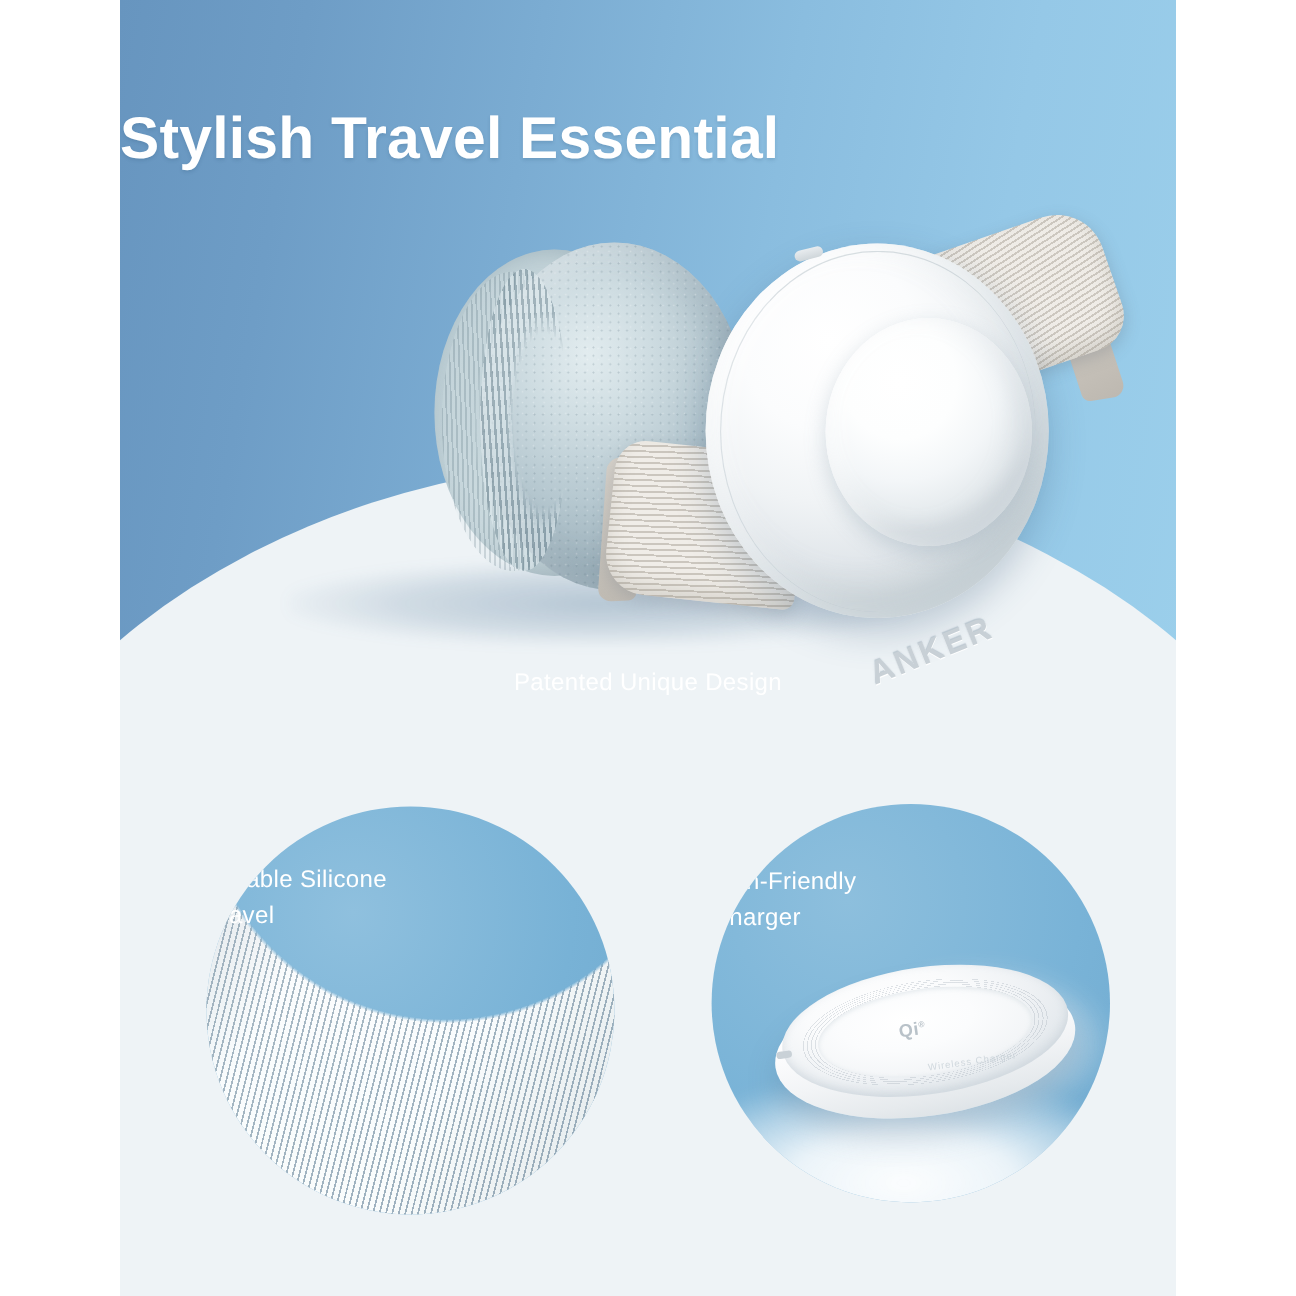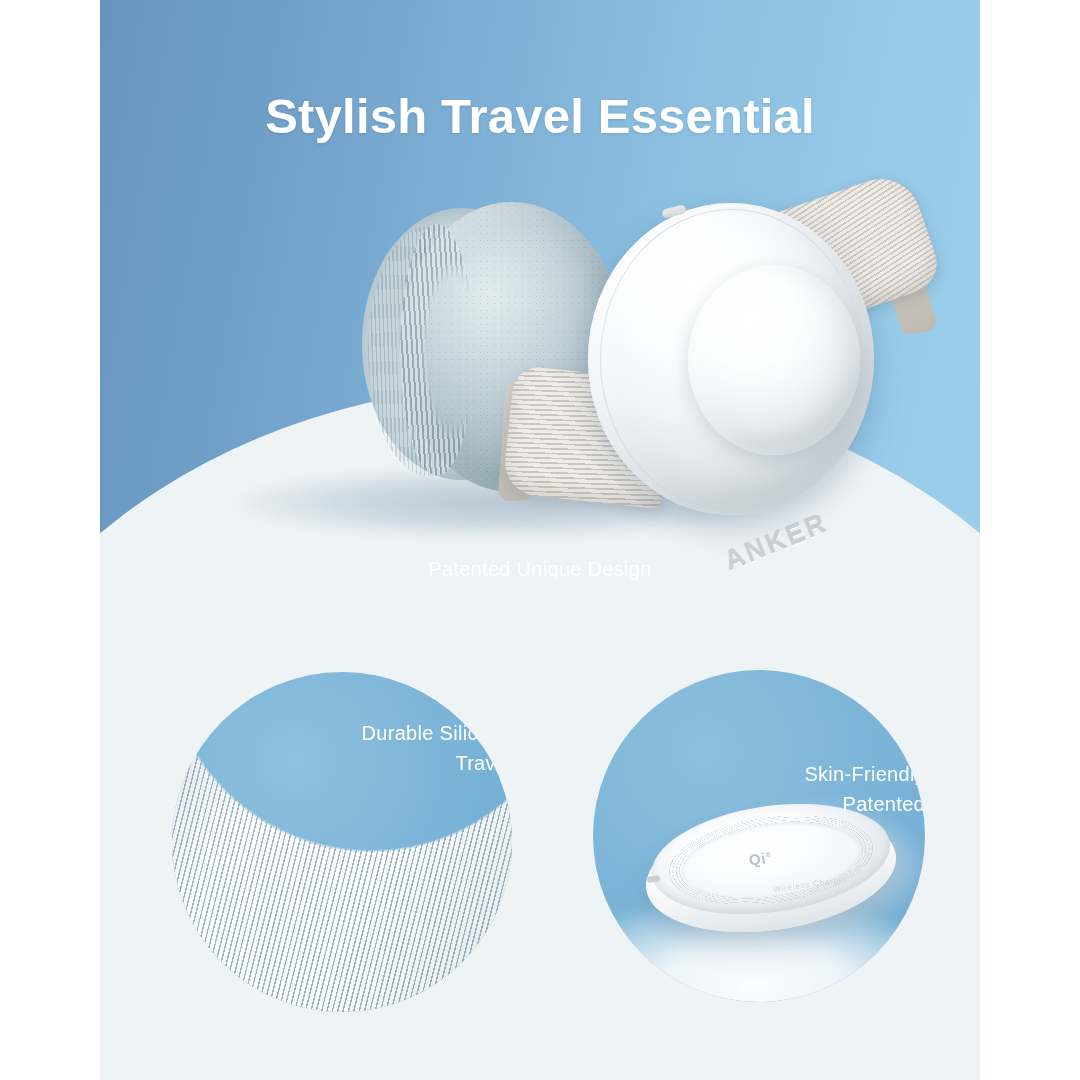--- a/index.html
+++ b/index.html
@@ -61,21 +61,20 @@
     height: 470px;
     background: #eef3f6;
     border-radius: 50% 50% 0 0 / 100% 100% 0 0;
   }
 
   .hero-title {
     position: absolute;
     left: 0;
     top: 55px;
     width: 880px;
-    text-align: center;
     color: #ffffff;
     font-size: 49px;
     font-weight: bold;
     letter-spacing: 0.2px;
     text-shadow: 0 1px 3px rgba(40,80,110,0.18);
     z-index: 40;
   }
 
   .hero-caption {
     position: absolute;
@@ -312,21 +311,21 @@
 
   
   .feature {
     position: absolute;
     border-radius: 50%;
     overflow: hidden;
   }
   .feature-label {
     position: absolute;
     width: 100%;
-    text-align: right;
+    text-align: left;
     color: #ffffff;
     font-size: 20px;
     line-height: 30px;
     font-weight: 400;
     letter-spacing: 0.3px;
     z-index: 30;
     pointer-events: none;
   }
 
   
@@ -378,21 +377,21 @@
   }
 
   
   #feature-texture {
     left: 593px;
     top: 670px;
     width: 332px;
     height: 332px;
     background: radial-gradient(circle at 34% 24%, #8dbfdd 0%, #79b3d7 58%, #6fa9ce 100%);
   }
-  #feature-texture .feature-label { top: 50px; margin-top: 39px; }
+  #feature-texture .feature-label { top: 50px; }
   
   .cloud {
     position: absolute;
     left: -24px;
     bottom: -56px;
     width: 400px;
     height: 190px;
     background: radial-gradient(ellipse 62% 60% at 46% 62%,
         rgba(255,255,255,0.98) 0%,
         rgba(255,255,255,0.86) 38%,
@@ -565,17 +564,17 @@
       <div class="pad-inner"></div>
       <div class="pad-port"></div>
       <div class="qi-logo">
         <span>Qi</span><span class="qi-sup">®</span>
       </div>
       <div class="pad-emboss">Wireless Charger</div>
     </div>
     <div class="cloud"></div>
     <div class="feature-label">
       <div>Skin-Friendly</div>
-      <div>Patented</div>
+      <div>Charger</div>
     </div>
   </div>
 
 </div>
 
 </body></html>

